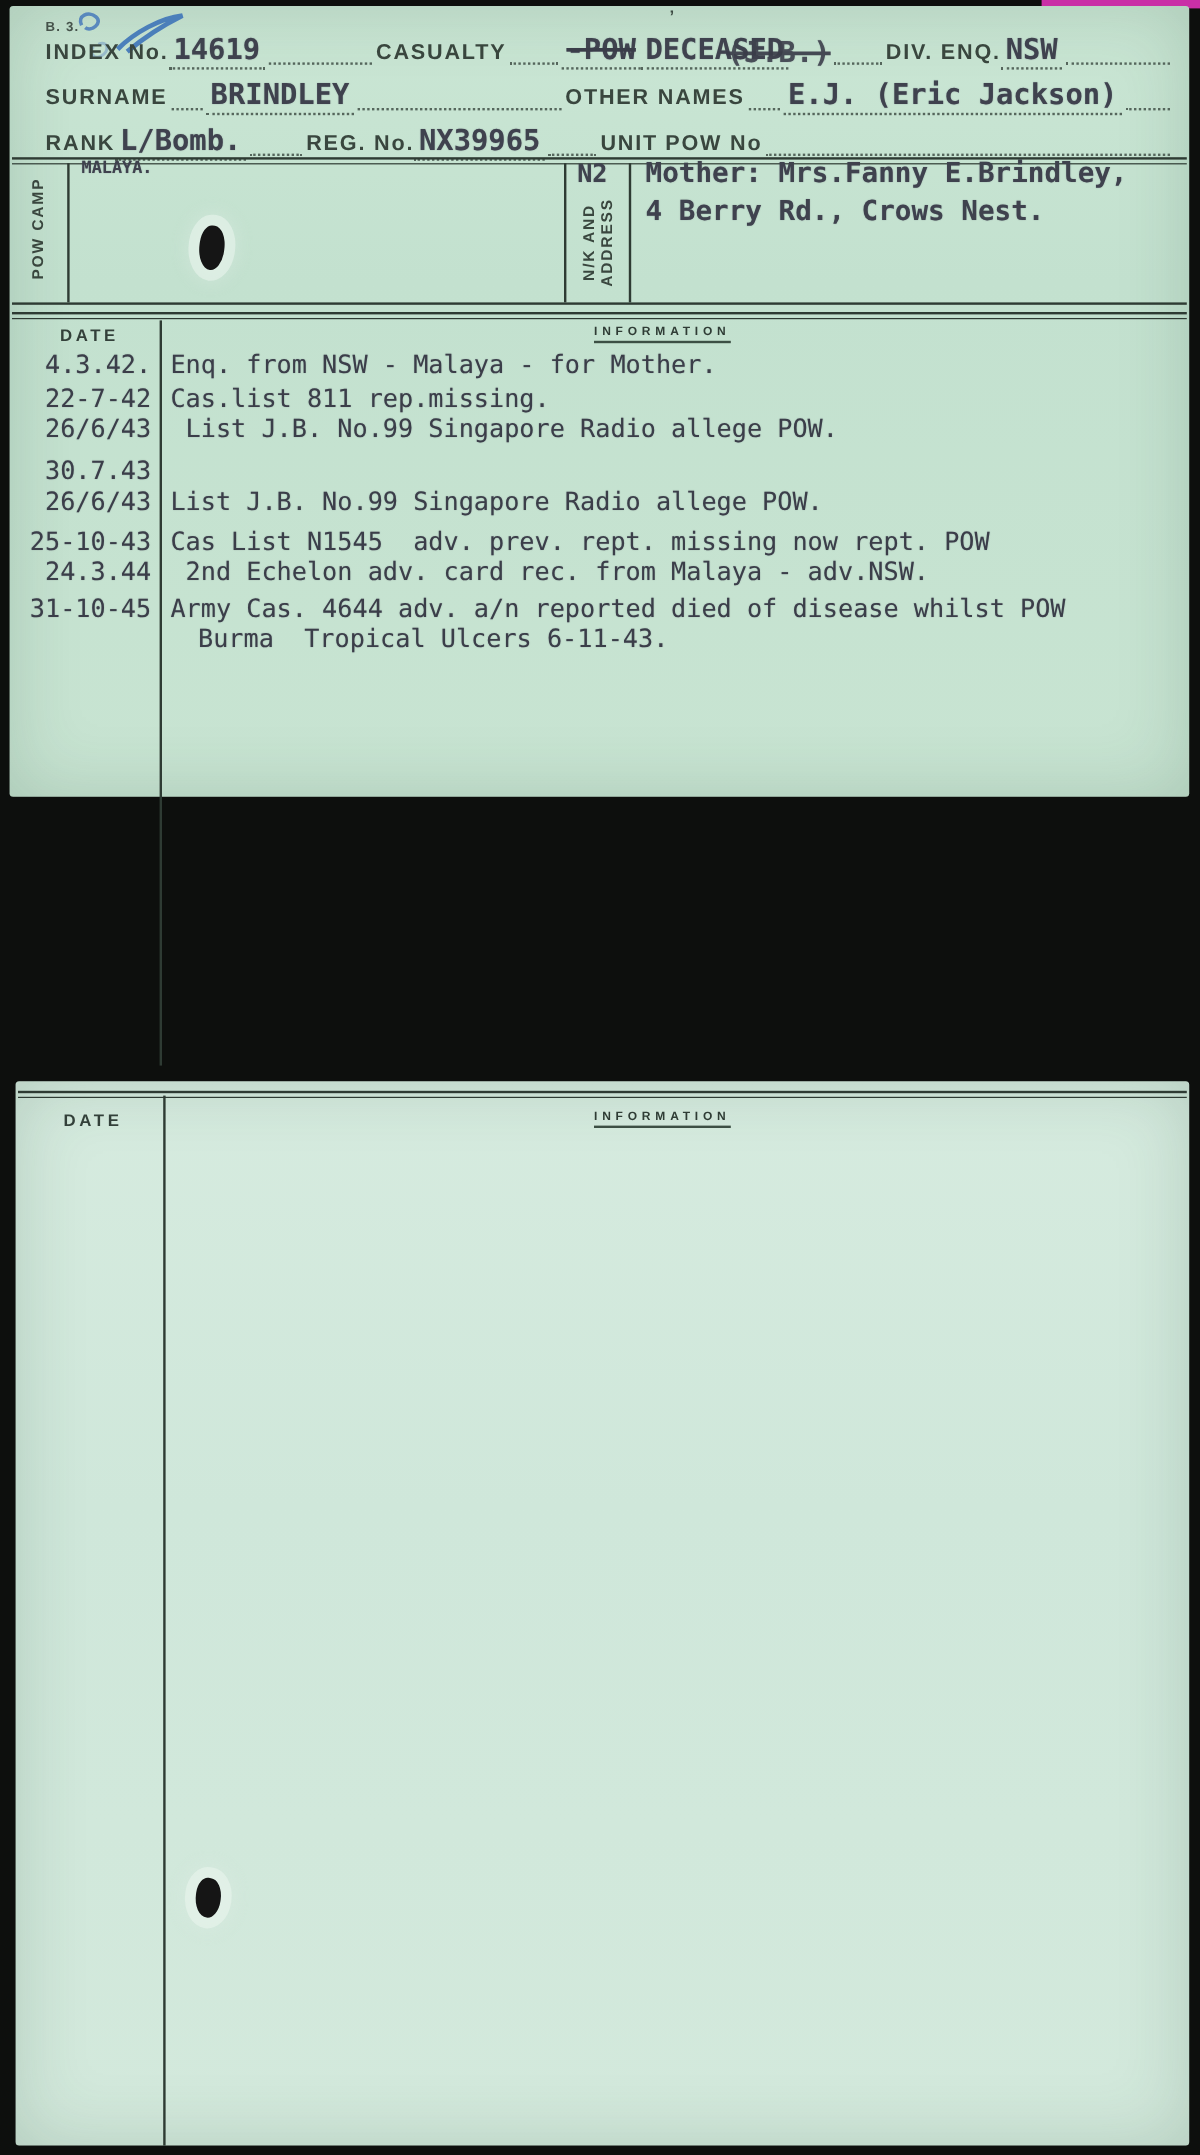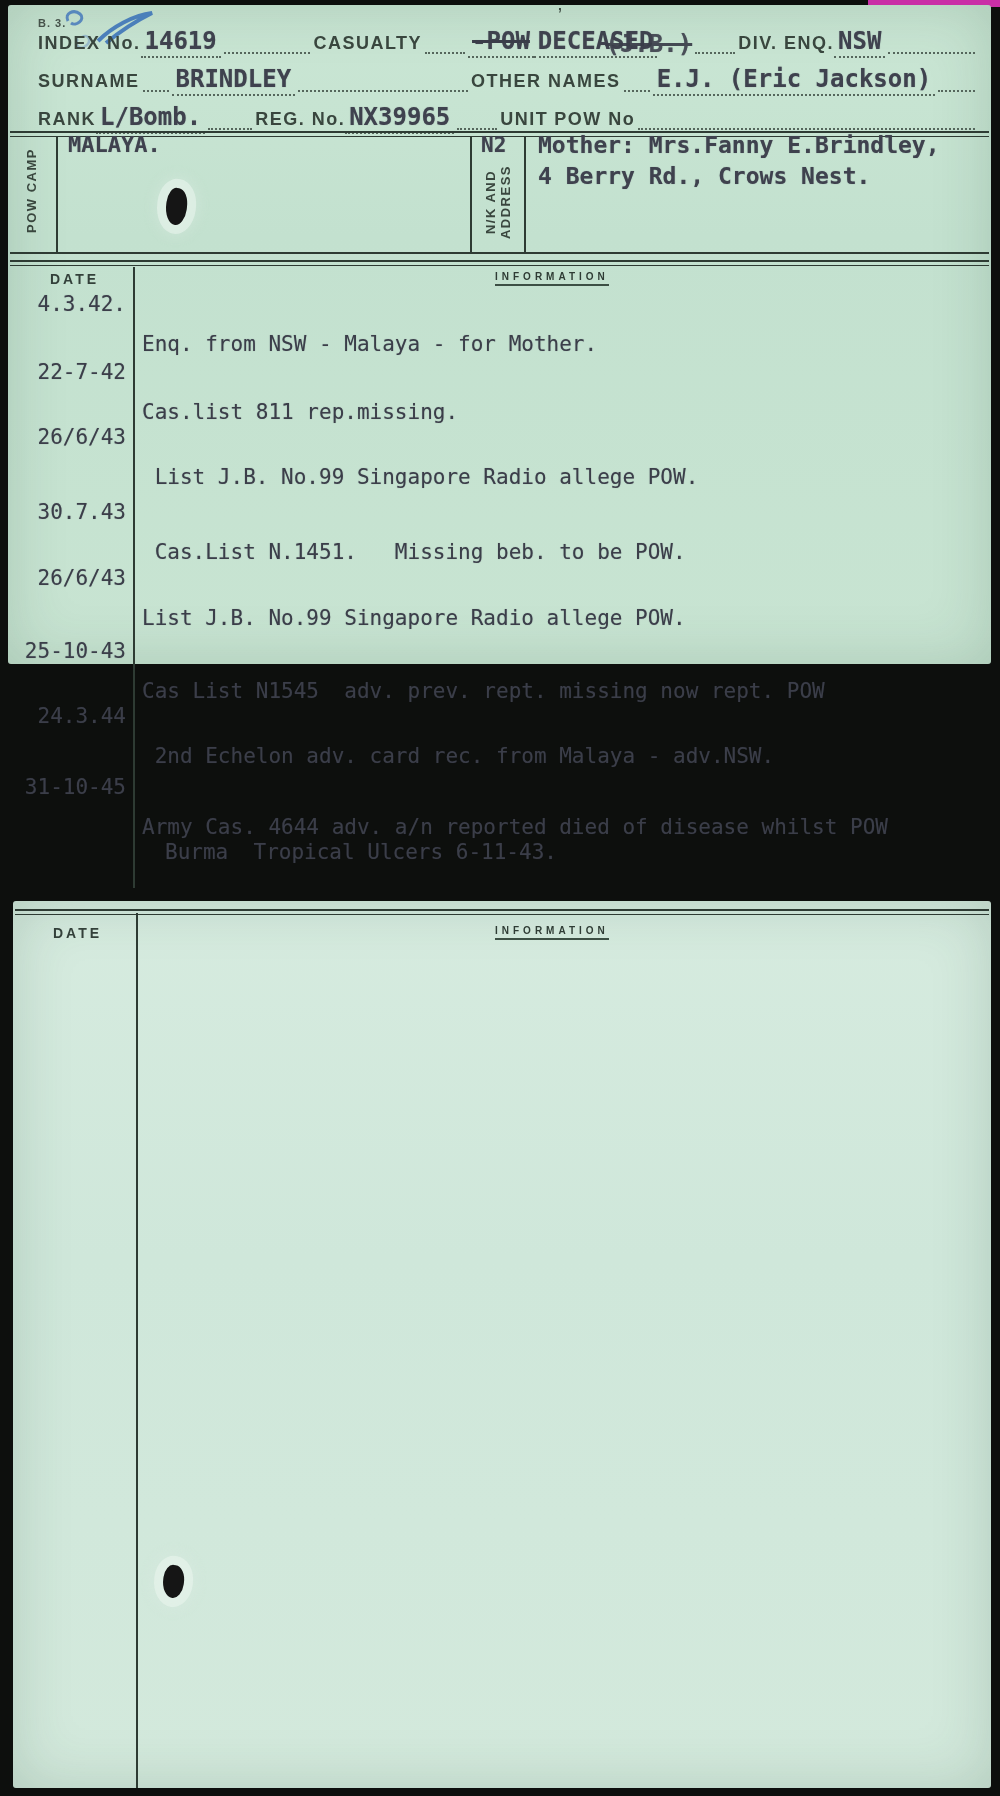--- a/index.html
+++ b/index.html
@@ -36,21 +36,21 @@
 
   
   .thead-date{position:absolute;font-size:14px;font-weight:bold;letter-spacing:3px;color:#33403a;}
   .thead-info{position:absolute;font-size:10px;font-weight:bold;letter-spacing:4px;color:#2f3c35;
               border-bottom:2px solid #3c4f44;padding-bottom:2px;}
   .trows{position:absolute;left:0;right:6px;}
   .trow{display:flex;line-height:25px;}
   .tdate,.tinfo{font-family:"DejaVu Sans Mono","Liberation Mono",monospace;font-size:21px;
                 color:#3b3e49;font-weight:normal;text-shadow:0 0 1px rgba(60,60,80,.4);}
   .tdate{width:125px;flex-shrink:0;text-align:right;padding-right:7px;box-sizing:border-box;}
-  .tinfo{padding-left:9px;white-space:pre;margin-top:40px;}
+  .tinfo{padding-left:9px;white-space:pre;}
   .m3{margin-top:3px}.m10{margin-top:10px}.m1{margin-top:1px}.m8{margin-top:8px}.m6{margin-top:6px}
   .faded .tdate,.faded .tinfo{color:#7c9188;font-weight:normal;text-shadow:none;}
   .info2{display:block;padding-left:23px;}
 
   
   .punch{position:absolute;width:21px;height:37px;background:#151515;border-radius:45% 55% 50% 60%;
          transform:rotate(8deg);
          box-shadow:0 0 0 9px rgba(235,245,238,.55),0 0 14px 10px rgba(220,235,226,.45);}
   .penmark{position:absolute;}
   .speck{position:absolute;color:#3c4a42;font-size:14px;font-weight:bold;}
@@ -111,21 +111,21 @@
       <span class="dots"></span>
     </div>
 
     <div class="dblrule" style="left:2px;top:126px;width:979px"></div>
     <div class="rule" style="left:48px;top:131px;width:2px;height:116px"></div>
     <div class="rule" style="left:462px;top:131px;width:2px;height:116px"></div>
     <div class="rule" style="left:516px;top:131px;width:2px;height:116px"></div>
     <div class="rule" style="left:2px;top:247px;width:979px;height:2px"></div>
 
     <div class="vertlbl" style="left:-22px;top:178px;width:90px">POW CAMP</div>
-    <div class="typed" style="position:absolute;left:60px;top:127px;font-size:22px">MALAYA.</div>
+    <div class="typed" style="position:absolute;left:60px;top:127px;font-size:14px">MALAYA.</div>
 
     <div class="punch" style="left:158px;top:183px"></div>
 
     <div class="typed" style="position:absolute;left:473px;top:128px;font-size:21px">N2</div>
     <div class="vertlbl" style="left:445px;top:182px;width:90px">N/K AND
 ADDRESS</div>
 
     <div class="typed" style="position:absolute;left:530px;top:127px;font-size:23px">Mother: Mrs.Fanny E.Brindley,</div>
     <div class="typed" style="position:absolute;left:530px;top:158px;font-size:23px">4 Berry Rd., Crows Nest.</div>
 
@@ -142,21 +142,20 @@
       <div class="trow m3">
         <span class="tdate">22-7-42</span>
         <span class="tinfo">Cas.list 811 rep.missing.</span>
       </div>
       <div class="trow">
         <span class="tdate">26/6/43</span>
         <span class="tinfo"> List J.B. No.99 Singapore Radio allege POW.</span>
       </div>
       <div class="trow m10">
         <span class="tdate">30.7.43</span>
-        <span class="tinfo"> Cas.List N.1451.   Missing beb. to be POW.</span>
       </div>
       <div class="trow m1">
         <span class="tdate">26/6/43</span>
         <span class="tinfo">List J.B. No.99 Singapore Radio allege POW.</span>
       </div>
       <div class="trow m8">
         <span class="tdate">25-10-43</span>
         <span class="tinfo">Cas List N1545  adv. prev. rept. missing now rept. POW</span>
       </div>
       <div class="trow">

